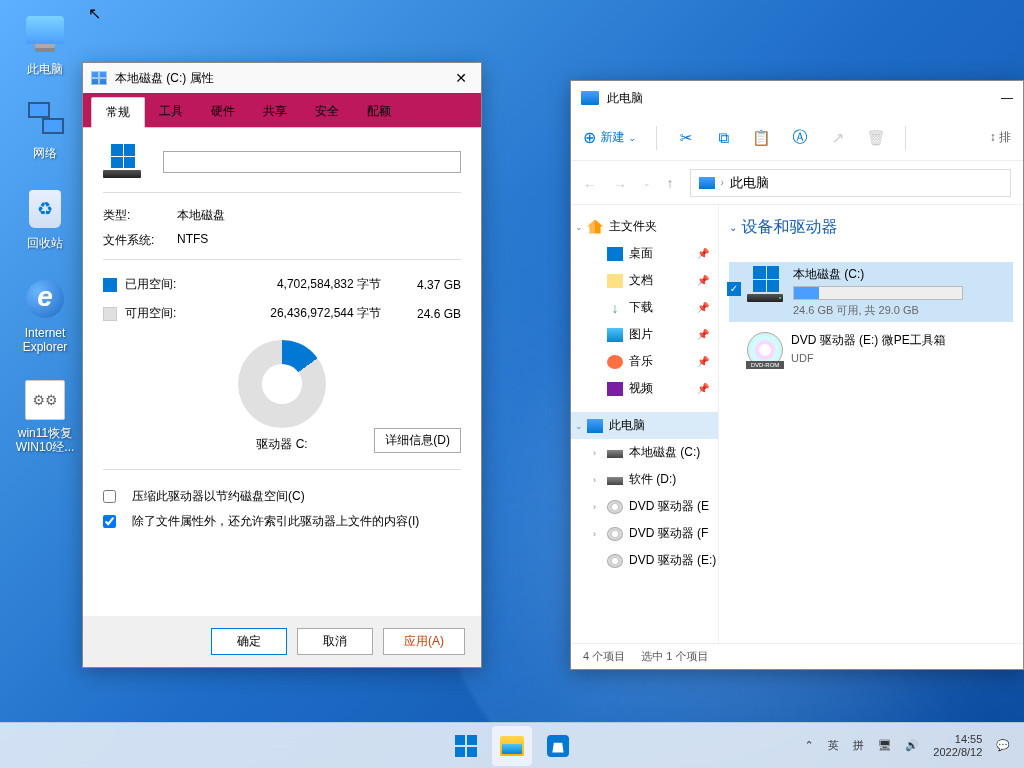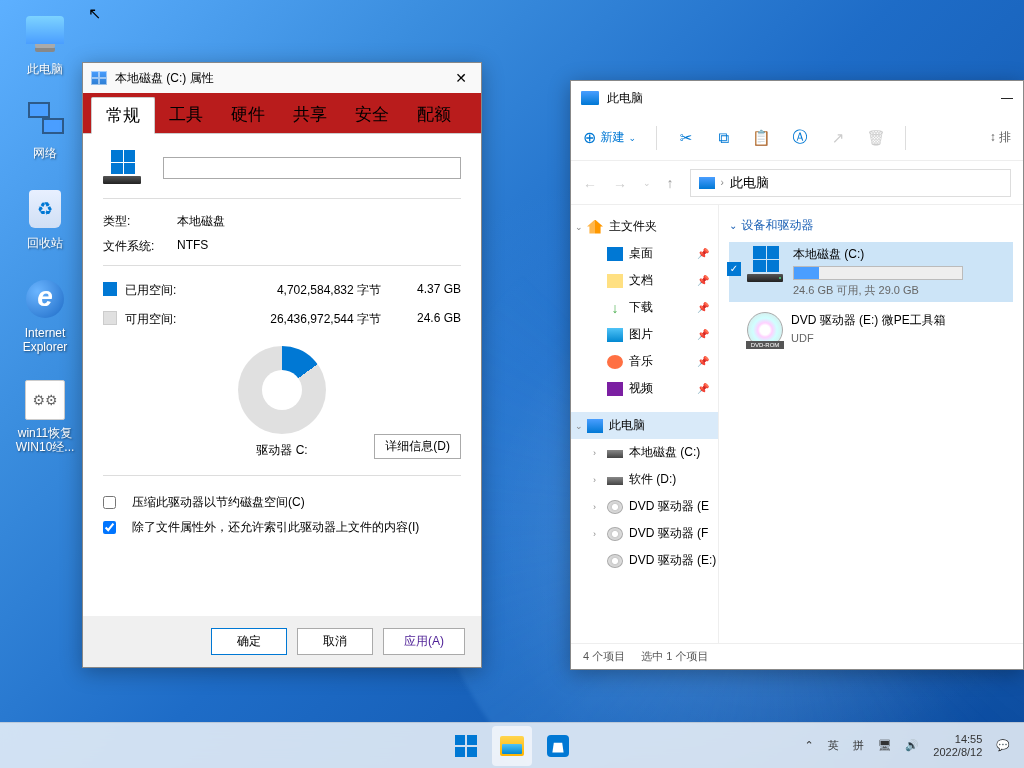--- a/index.html
+++ b/index.html
@@ -37,37 +37,37 @@
 
 .window { position: absolute; background: #fff; border: 1px solid #888; box-shadow: 0 4px 20px rgba(0,0,0,0.3); }
 
 
 .prop-win { left: 82px; top: 62px; width: 400px; height: 606px; background: #f9f9f9; }
 .titlebar { height: 30px; display: flex; align-items: center; padding: 8px 8px; font-size: 12px; }
 .titlebar .ti { width: 16px; height: 14px; background: linear-gradient(#4a9eff, #2d7dd2); margin-right: 8px; display: flex; flex-wrap: wrap; }
 .titlebar .ti span { width: 50%; height: 50%; border: 0.5px solid rgba(255,255,255,0.5); }
 .titlebar .close { margin-left: auto; width: 24px; text-align: center; font-size: 14px; cursor: pointer; }
 
-.tabs { display: flex; padding: 4px 8px 0; border-bottom: 1px solid #ccc; background: #b91c1c; font-size: 17px; }
+.tabs { display: flex; padding: 4px 8px 0; border-bottom: 1px solid #ccc; background: #be185d; font-size: 12px; }
 .tab { padding: 6px 14px; cursor: pointer; }
 .tab.active { border: 1px solid #ccc; border-bottom: 1px solid #fff; margin-bottom: -1px; background: #fff; border-radius: 2px 2px 0 0; }
 
 .prop-body { padding: 16px 20px; background: #fff; height: calc(100% - 96px); font-size: 12px; }
 .drive-header { display: flex; align-items: center; gap: 20px; padding-bottom: 12px; border-bottom: 1px solid #ddd; margin-bottom: 10px; }
 .drive-ic { width: 40px; height: 36px; }
 .drive-ic .win { width: 24px; height: 24px; display: grid; grid-template: 1fr 1fr / 1fr 1fr; gap: 1px; margin: 0 auto 2px; }
 .drive-ic .win span { background: #0078d4; }
 .drive-ic .bar { width: 38px; height: 8px; background: linear-gradient(#555, #222); border-radius: 1px; }
 .drive-name-input { flex: 1; border: 1px solid #aaa; padding: 3px 6px; height: 22px; font-size: 12px; }
 
 .info-row { display: flex; padding: 4px 0; }
 .info-label { width: 74px; }
 .info-sep { border-top: 1px solid #ddd; margin: 6px 0 10px; }
 
-.space-row { display: flex; padding: 6px 0; }
+.space-row { display: flex; align-items: center; padding: 6px 0; }
 .space-sw { width: 14px; height: 14px; margin-right: 8px; }
 .sw-used { background: #0078d4; }
 .sw-free { background: #e0e0e0; border: 1px solid #ccc; }
 .space-lbl { width: 68px; }
 .space-bytes { flex: 1; text-align: right; padding-right: 20px; }
 .space-gb { width: 60px; text-align: right; }
 
 .cap-row { display: flex; padding: 8px 0; border-top: 1px solid #ddd; margin-top: 4px; }
 .donut-wrap { text-align: center; margin: 12px 0; position: relative; }
 .donut { width: 88px; height: 88px; margin: 0 auto; border-radius: 50%; background: conic-gradient(#0078d4 0deg 54deg, #e0e0e0 54deg 360deg); position: relative; }
@@ -75,21 +75,21 @@
 .donut-lbl { margin-top: 8px; }
 .detail-btn { position: absolute; right: 0; bottom: 0; padding: 3px 10px; border: 1px solid #aaa; background: #fff; font-size: 12px; cursor: pointer; }
 
 .checks { margin-top: 16px; border-top: 1px solid #ddd; padding-top: 14px; }
 .check-row { display: flex; align-items: flex-start; gap: 16px; padding: 4px 0; }
 .check-row input { margin-top: 2px; }
 
 .dlg-buttons { position: absolute; bottom: 0; left: 0; right: 0; padding: 12px 16px; display: flex; justify-content: flex-end; gap: 10px; background: #f0f0f0; }
 .dlg-btn { padding: 4px 20px; border: 1px solid #aaa; background: #fff; font-size: 12px; cursor: pointer; min-width: 76px; }
 .dlg-btn.primary { border-color: #0078d4; }
-.dlg-btn:disabled { color: #4c1d95; }
+.dlg-btn:disabled { color: #c2410c; }
 
 
 .expl-win { left: 570px; top: 80px; width: 454px; height: 590px; background: #fff; }
 .expl-title { height: 34px; display: flex; align-items: center; padding: 0 10px; font-size: 12px; }
 .expl-title .pc-sm { width: 18px; height: 14px; background: linear-gradient(#4a9eff,#0078d4); margin-right: 8px; border-radius: 1px; }
 .expl-title .winbtns { margin-left: auto; display: flex; gap: 16px; font-size: 12px; }
 
 .toolbar { height: 46px; border-bottom: 1px solid #eee; display: flex; align-items: center; padding: 0 12px; gap: 20px; font-size: 12px; }
 .tb-new { color: #0078d4; display: flex; align-items: center; gap: 4px; cursor: pointer; }
 .tb-new::before { content: "⊕"; font-size: 16px; }
@@ -118,21 +118,21 @@
 .ic-docs { background: #ffe082; }
 .ic-dl { color: #4caf50; font-size: 14px; line-height: 14px; text-align: center; }
 .ic-pics { background: linear-gradient(#4fc3f7, #0288d1); }
 .ic-music { background: #ff7043; border-radius: 50%; }
 .ic-video { background: #7b1fa2; }
 .ic-pc { background: linear-gradient(#4a9eff,#0078d4); }
 .ic-drive { background: linear-gradient(#888, #444); height: 8px; margin-top: 3px; }
 .ic-dvd { background: radial-gradient(circle, #fff 30%, #ccc 35%, #eee 100%); border-radius: 50%; border: 1px solid #aaa; }
 
 .content { flex: 1; padding: 12px 10px; font-size: 12px; overflow: hidden; }
-.section-hdr { color: #1a5fb4; font-size: 12px; margin-bottom: 8px; display: flex; align-items: center; gap: 4px; cursor: pointer; }
+.section-hdr { color: #1a5fb4; font-size: 16px; margin-bottom: 24px; display: flex; align-items: center; gap: 4px; cursor: pointer; }
 .section-hdr::before { content: "⌄"; font-size: 10px; }
 
 .drive-item { display: flex; gap: 8px; padding: 4px 4px; margin-bottom: 6px; cursor: pointer; position: relative; }
 .drive-item.selected { background: #cce4f7; }
 .drive-item .chk { position: absolute; left: -2px; top: 20px; width: 14px; height: 14px; background: #0078d4; color: #fff; font-size: 10px; text-align: center; line-height: 14px; }
 .drive-item.selected .chk::before { content: "✓"; }
 .dv-ic { width: 38px; height: 38px; margin-left: 14px; flex-shrink: 0; }
 .dv-ic .win4 { width: 26px; height: 26px; display: grid; grid-template: 1fr 1fr / 1fr 1fr; gap: 1px; margin: 0 auto 2px; }
 .dv-ic .win4 span { background: #0078d4; }
 .dv-ic .dbar { width: 36px; height: 8px; background: linear-gradient(#555, #222); border-radius: 1px; position: relative; }

